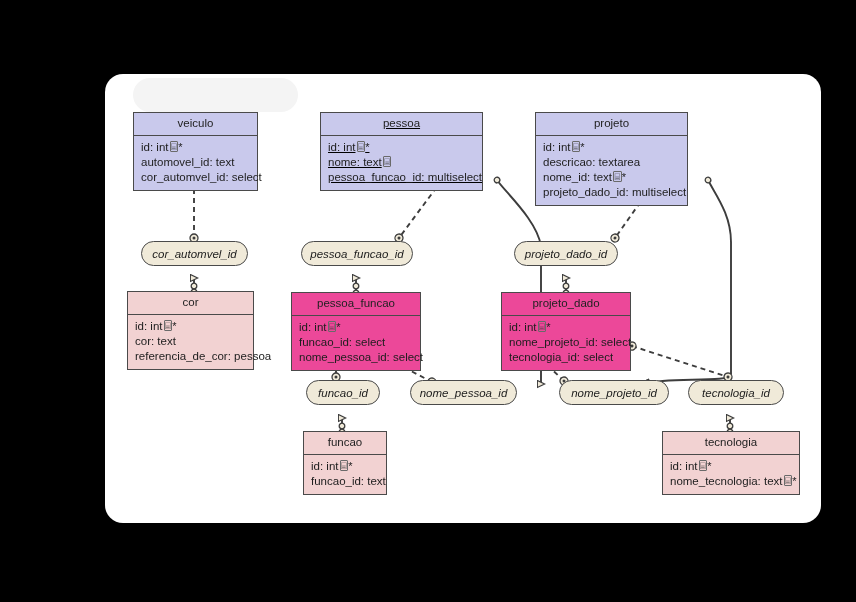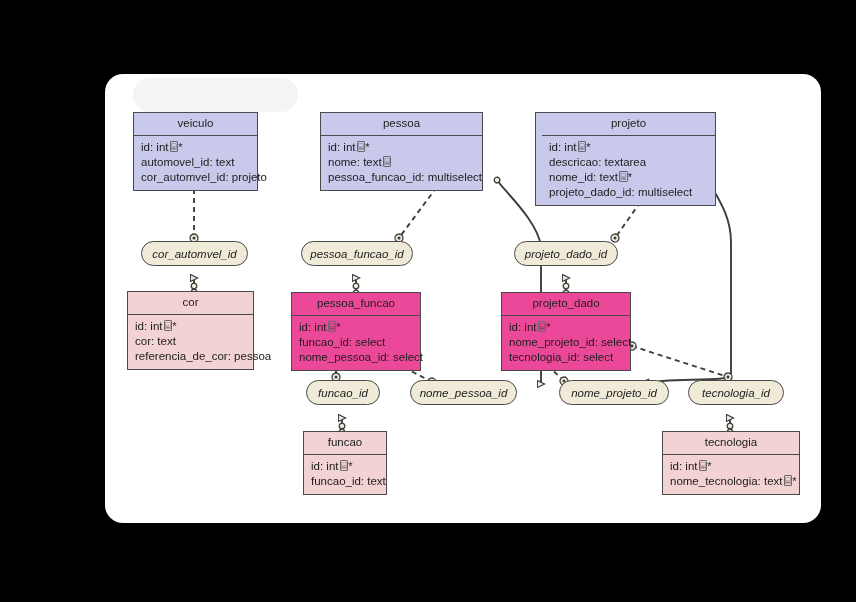--- a/index.html
+++ b/index.html
@@ -198,34 +198,34 @@
           <path d="M 625,352 L 625,358" marker-start="url(#dot)" marker-end="url(#dot)"></path>
         </g>
       </g>
     </svg>
 
     <div class="table-node t-purple" style="left:28px; top:38px; width:125px;">
       <div class="table-title">veiculo</div>
       <div class="table-fields">
         <div class="field-row"><span>id: int</span><span class="keyglyph">⌸</span><span class="star">*</span></div>
         <div class="field-row">automovel_id: text</div>
-        <div class="field-row">cor_automvel_id: projeto</div>
-      </div>
-    </div>
-
-    <div class="table-node t-purple" style="left:215px; top:38px; width:163px;">
+        <div class="field-row">cor_automvel_id: select</div>
+      </div>
+    </div>
+
+    <div class="table-node t-purple" style="left:215px; top:38px; width:163px;text-decoration:underline;">
       <div class="table-title">pessoa</div>
       <div class="table-fields">
         <div class="field-row"><span>id: int</span><span class="keyglyph">⌸</span><span class="star">*</span></div>
         <div class="field-row"><span>nome: text</span><span class="keyglyph">⌸</span></div>
         <div class="field-row">pessoa_funcao_id: multiselect</div>
       </div>
     </div>
 
-    <div class="table-node t-purple" style="left:430px; top:38px; width:181px;padding-left:6px;">
+    <div class="table-node t-purple" style="left:430px; top:38px; width:153px;">
       <div class="table-title">projeto</div>
       <div class="table-fields">
         <div class="field-row"><span>id: int</span><span class="keyglyph">⌸</span><span class="star">*</span></div>
         <div class="field-row">descricao: textarea</div>
         <div class="field-row"><span>nome_id: text</span><span class="keyglyph">⌸</span><span class="star">*</span></div>
         <div class="field-row">projeto_dado_id: multiselect</div>
       </div>
     </div>
 
     <div class="table-node t-pink" style="left:22px; top:217px; width:127px;">

